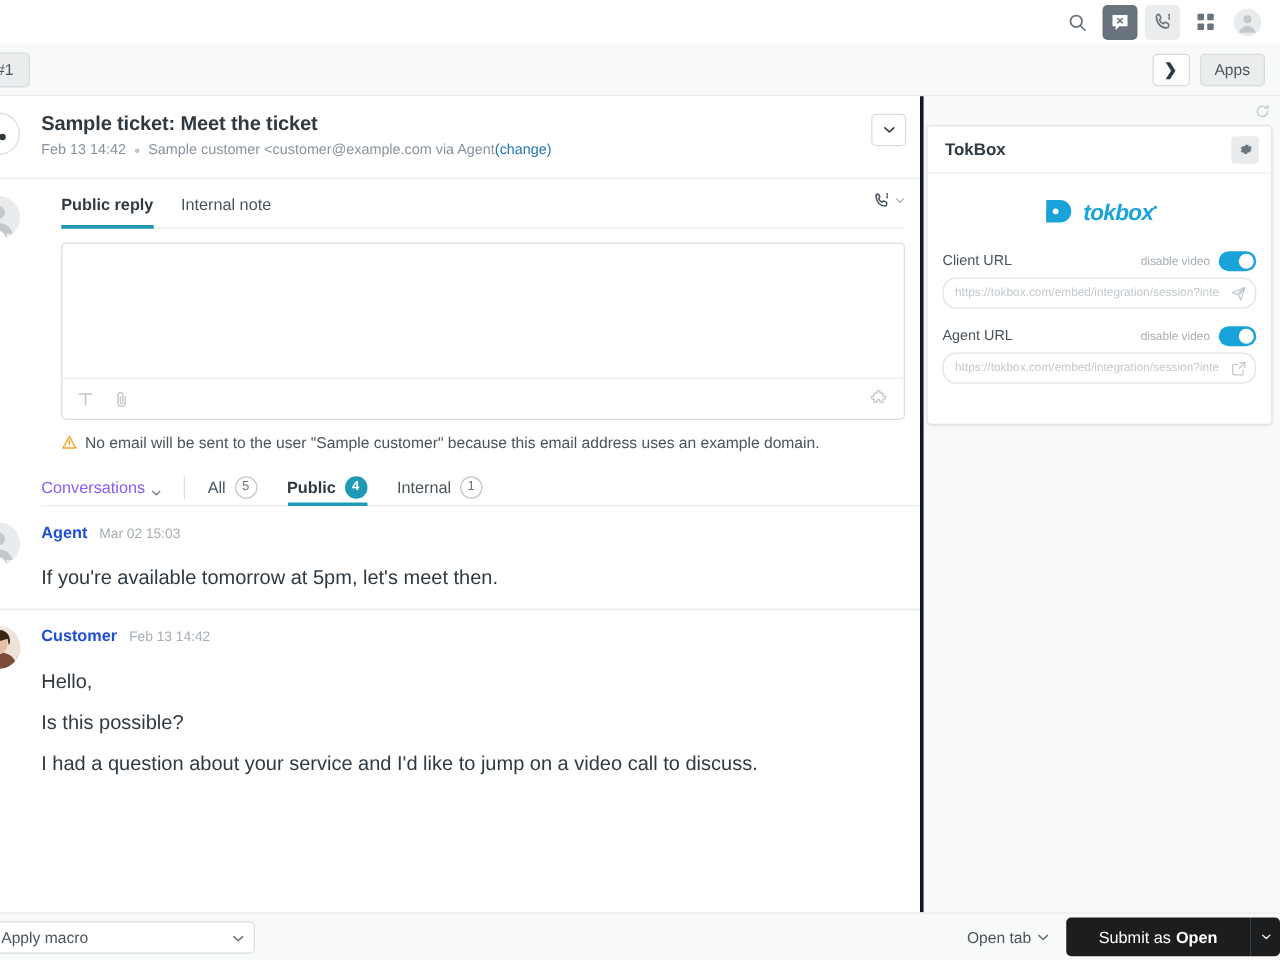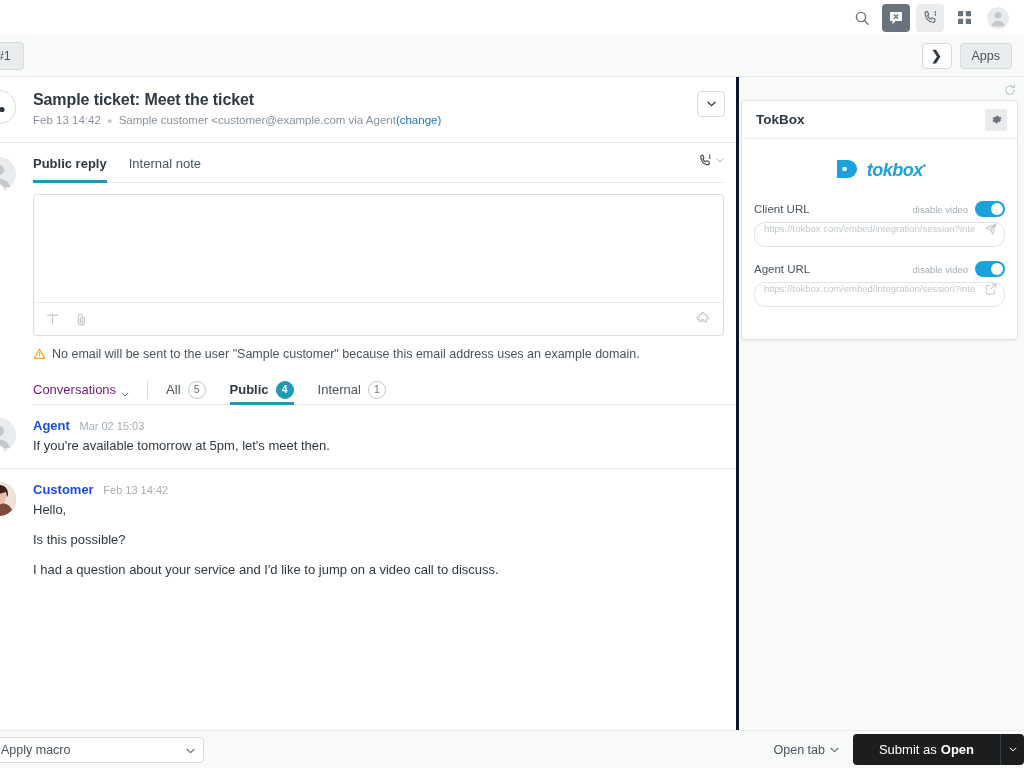--- a/index.html
+++ b/index.html
@@ -103,21 +103,21 @@
   .link { color: #1f73b7; text-decoration: none; cursor: pointer; }
   .hdr-menu-btn {
     position: absolute; right: 11px; top: 14px;
     width: 28px; height: 26px;
     background: #fff; border: 1px solid #d8dcde; border-radius: 4px;
     display: flex; align-items: center; justify-content: center;
     cursor: pointer;
   }
 
   
-  .composer { position: relative; padding: 0 12px 0 0; }
+  .composer { position: relative; padding: 0 12px 0 16px; }
   .comp-avatar {
     position: absolute; left: -18px; top: 14px;
     width: 34px; height: 34px; border-radius: 50%;
     background: #e9ebed; overflow: hidden;
   }
   .comp-avatar .badge {
     position: absolute; left: 6px; bottom: -10px;
     width: 18px; height: 18px; border-radius: 50%;
     background: #fff; border: 1px solid #c2c8cc;
     display: flex; align-items: center; justify-content: center;
@@ -158,21 +158,21 @@
   }
 
   
   .conv-bar {
     margin-left: 33px; margin-top: 14px;
     display: flex; align-items: center;
     height: 30px; border-bottom: 1px solid #e9ebed;
     padding-right: 12px;
   }
   .conv-label {
-    font-size: 13px; color: #701a75; display: flex; align-items: flex-end; gap: 5px;
+    font-size: 13px; color: #8b5cf6; display: flex; align-items: flex-end; gap: 5px;
     cursor: pointer;
   }
   .vdiv { width: 1px; height: 18px; background: #d8dcde; margin: 0 18px; }
   .conv-tab {
     display: flex; align-items: center; gap: 7px;
     font-size: 13px; color: #49545c; margin-right: 24px;
     height: 30px; cursor: pointer;
   }
   .conv-tab.active { font-weight: bold; color: #2f3941; box-shadow: inset 0 -3px 0 #1f9ab5; }
   .pill {
@@ -194,21 +194,21 @@
   .msg-avatar .badge {
     position: absolute; left: 6px; bottom: -10px;
     width: 18px; height: 18px; border-radius: 50%;
     background: #fff; border: 1px solid #c2c8cc;
     display: flex; align-items: center; justify-content: center;
   }
   .msg-avatar.photo { background: linear-gradient(160deg,#f0e2d8 0%, #d8b9a4 55%, #6f4a3a 100%); }
   .msg-head { margin-left: 33px; font-size: 13px; }
   .msg-author { font-weight: bold; color: #1d4ed8; }
   .msg-time { color: #a6aeb4; font-size: 11px; margin-left: 6px; }
-  .msg-body { margin-left: 33px; margin-top: 5px; font-size: 13px; color: #2f3941; }
+  .msg-body { margin-left: 33px; margin-top: 21px; font-size: 16px; color: #2f3941; }
   .msg-body p { margin-bottom: 15px; }
   .msg-body p:last-child { margin-bottom: 0; }
 
   
   .side-refresh { position: absolute; right: 8px; top: 5px; cursor: pointer; }
   .tokbox-card {
     position: absolute; left: 2px; top: 23px; width: 277px;
     background: #fff; border: 1px solid #e0e2e3; border-radius: 4px;
     box-shadow: 0 1px 2px rgba(0,0,0,0.05);
   }
@@ -235,21 +235,21 @@
   .toggle {
     width: 30px; height: 16px; border-radius: 8px; background: #1aa3da;
     position: relative; cursor: pointer; flex: none;
   }
   .toggle .knob {
     position: absolute; right: 2px; top: 2px;
     width: 12px; height: 12px; border-radius: 50%; background: #fff;
   }
   .tk-input {
     height: 25px; border: 1px solid #e0e2e3; border-radius: 11px;
-    background: #fff; display: flex; align-items: flex-start;
+    background: #fff; display: flex; align-items: center;
     padding: 0 7px 0 9px;
   }
   .tk-input-text {
     font-size: 9.5px; color: #c2c8cc; white-space: nowrap;
     overflow: hidden; flex: 1;
   }
   .tk-input-icon { flex: none; margin-left: 4px; cursor: pointer; display:flex; }
 
   
   .footer {

